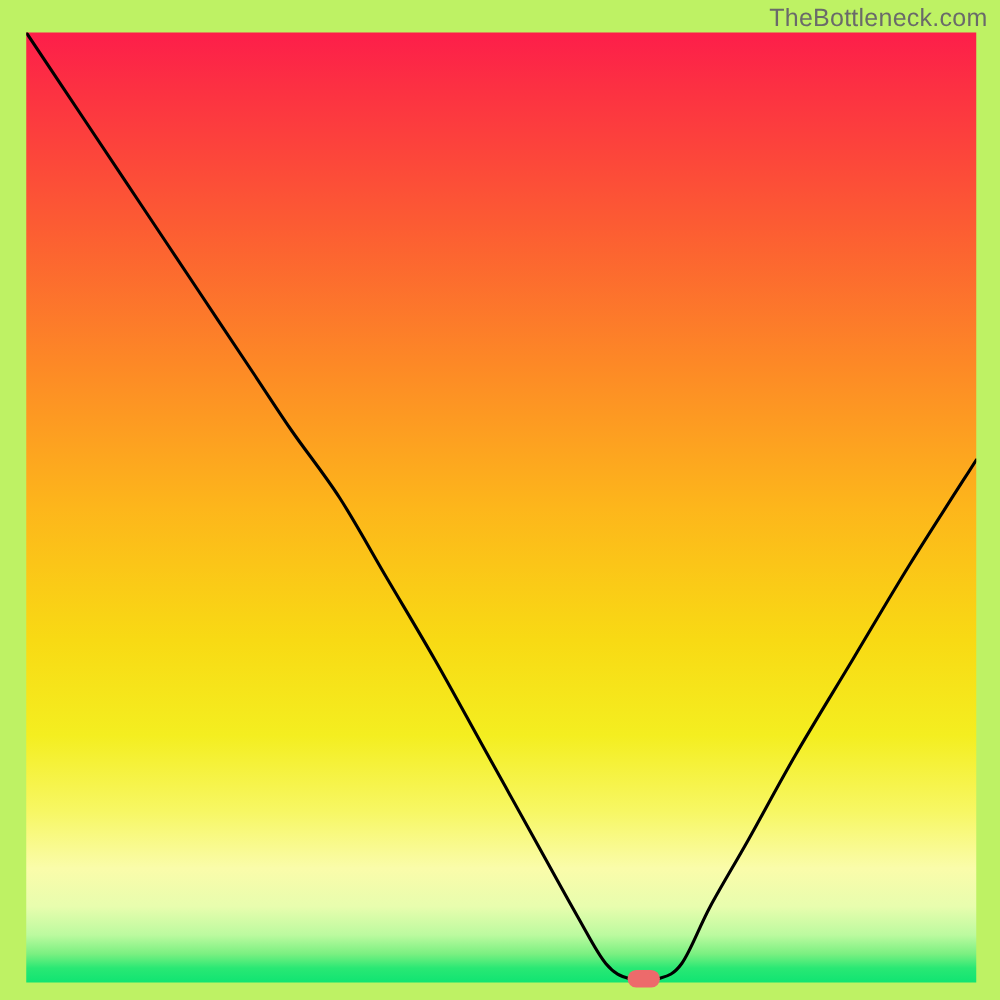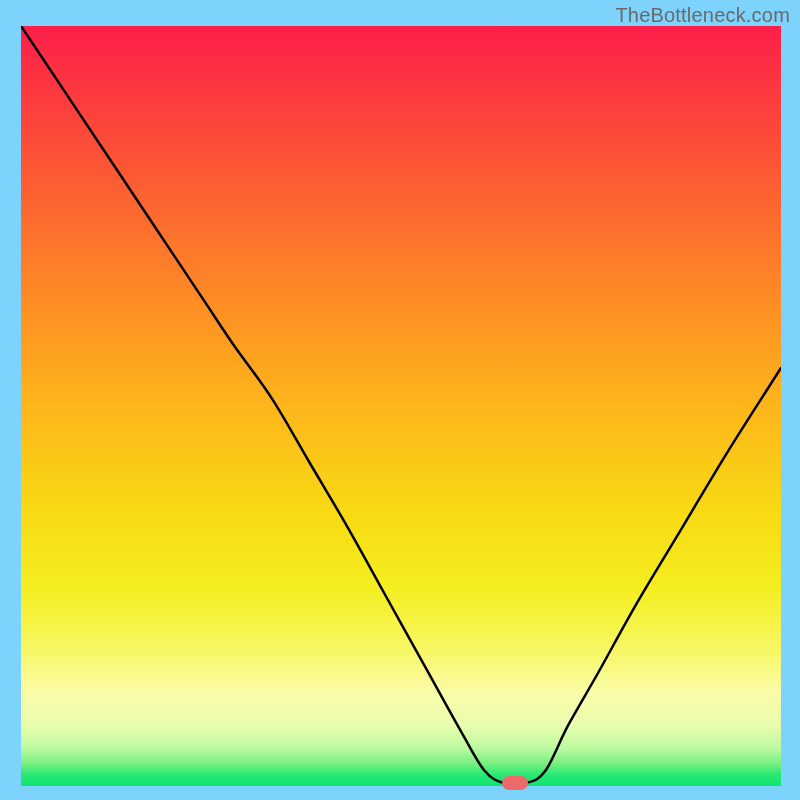--- a/index.html
+++ b/index.html
@@ -7,21 +7,21 @@
     padding: 0;
     width: 800px;
     height: 800px;
     background: #000;
     font-family: Arial, Helvetica, sans-serif;
   }
   .container {
     position: relative;
     width: 800px;
     height: 800px;
-    background: #7dd3fc;
+    background: #bef264;
   }
   .watermark {
     position: absolute;
     top: 4px;
     right: 10px;
     color: #6a6a6a;
     font-size: 20px;
     font-weight: 400;
     letter-spacing: 0.2px;
     z-index: 10;

